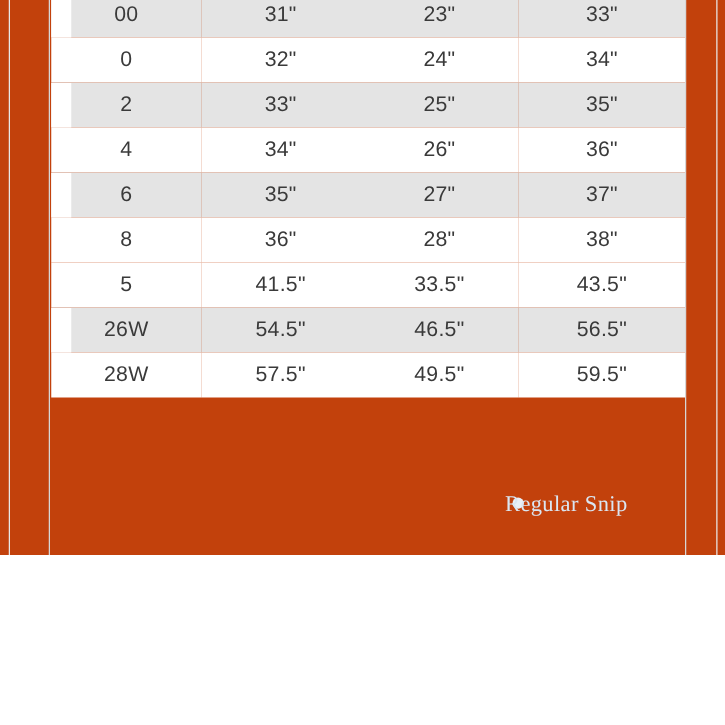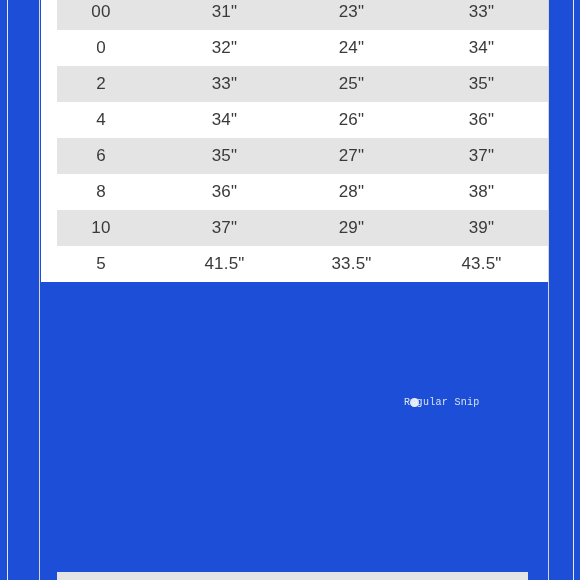--- a/index.html
+++ b/index.html
@@ -11,22 +11,22 @@
   body {
     width: 580px;
     height: 580px;
     overflow: hidden;
     font-family: "Liberation Sans", sans-serif;
   }
 
   #screen {
     position: relative;
     width: 580px;
-    height: 580px;
-    background: #1d4ed8;
+    height: 444px;
+    background: #c2410c;
     overflow: hidden;
   }
 
   
   .frame-rule {
     position: absolute;
     top: 0;
     bottom: 0;
     width: 1px;
     background: #dedede;
@@ -86,22 +86,22 @@
   }
 
   
   #watermark {
     position: absolute;
     left: 404px;
     top: 392px;
     width: 150px;
     height: 22px;
     line-height: 22px;
-    font-size: 10px;
-    font-family: Liberation Mono, monospace;
+    font-size: 18px;
+    font-family: Liberation Serif, serif;
     color: #dae6f2;
     white-space: nowrap;
     pointer-events: none;
     letter-spacing: 0.3px;
   }
   #watermark-dot {
     position: absolute;
     left: 410px;
     top: 398px;
     width: 9px;
@@ -158,31 +158,37 @@
           <td>35"</td>
           <td>27"</td>
           <td>37"</td>
         </tr>
         <tr class="plain">
           <td>8</td>
           <td>36"</td>
           <td>28"</td>
           <td>38"</td>
         </tr>
-        <tr class="shaded">
-          <td>10</td>
-          <td>37"</td>
-          <td>29"</td>
-          <td>39"</td>
-        </tr>
         <tr class="plain">
           <td>5</td>
           <td>41.5"</td>
           <td>33.5"</td>
           <td>43.5"</td>
+        </tr>
+        <tr class="shaded">
+          <td>26W</td>
+          <td>54.5"</td>
+          <td>46.5"</td>
+          <td>56.5"</td>
+        </tr>
+        <tr class="plain">
+          <td>28W</td>
+          <td>57.5"</td>
+          <td>49.5"</td>
+          <td>59.5"</td>
         </tr>
       </tbody>
   </table>
 
   <div id="bottom-band"></div>
 
   <div id="watermark-dot"></div>
   <div id="watermark">Regular Snip</div>
 
 </div>

